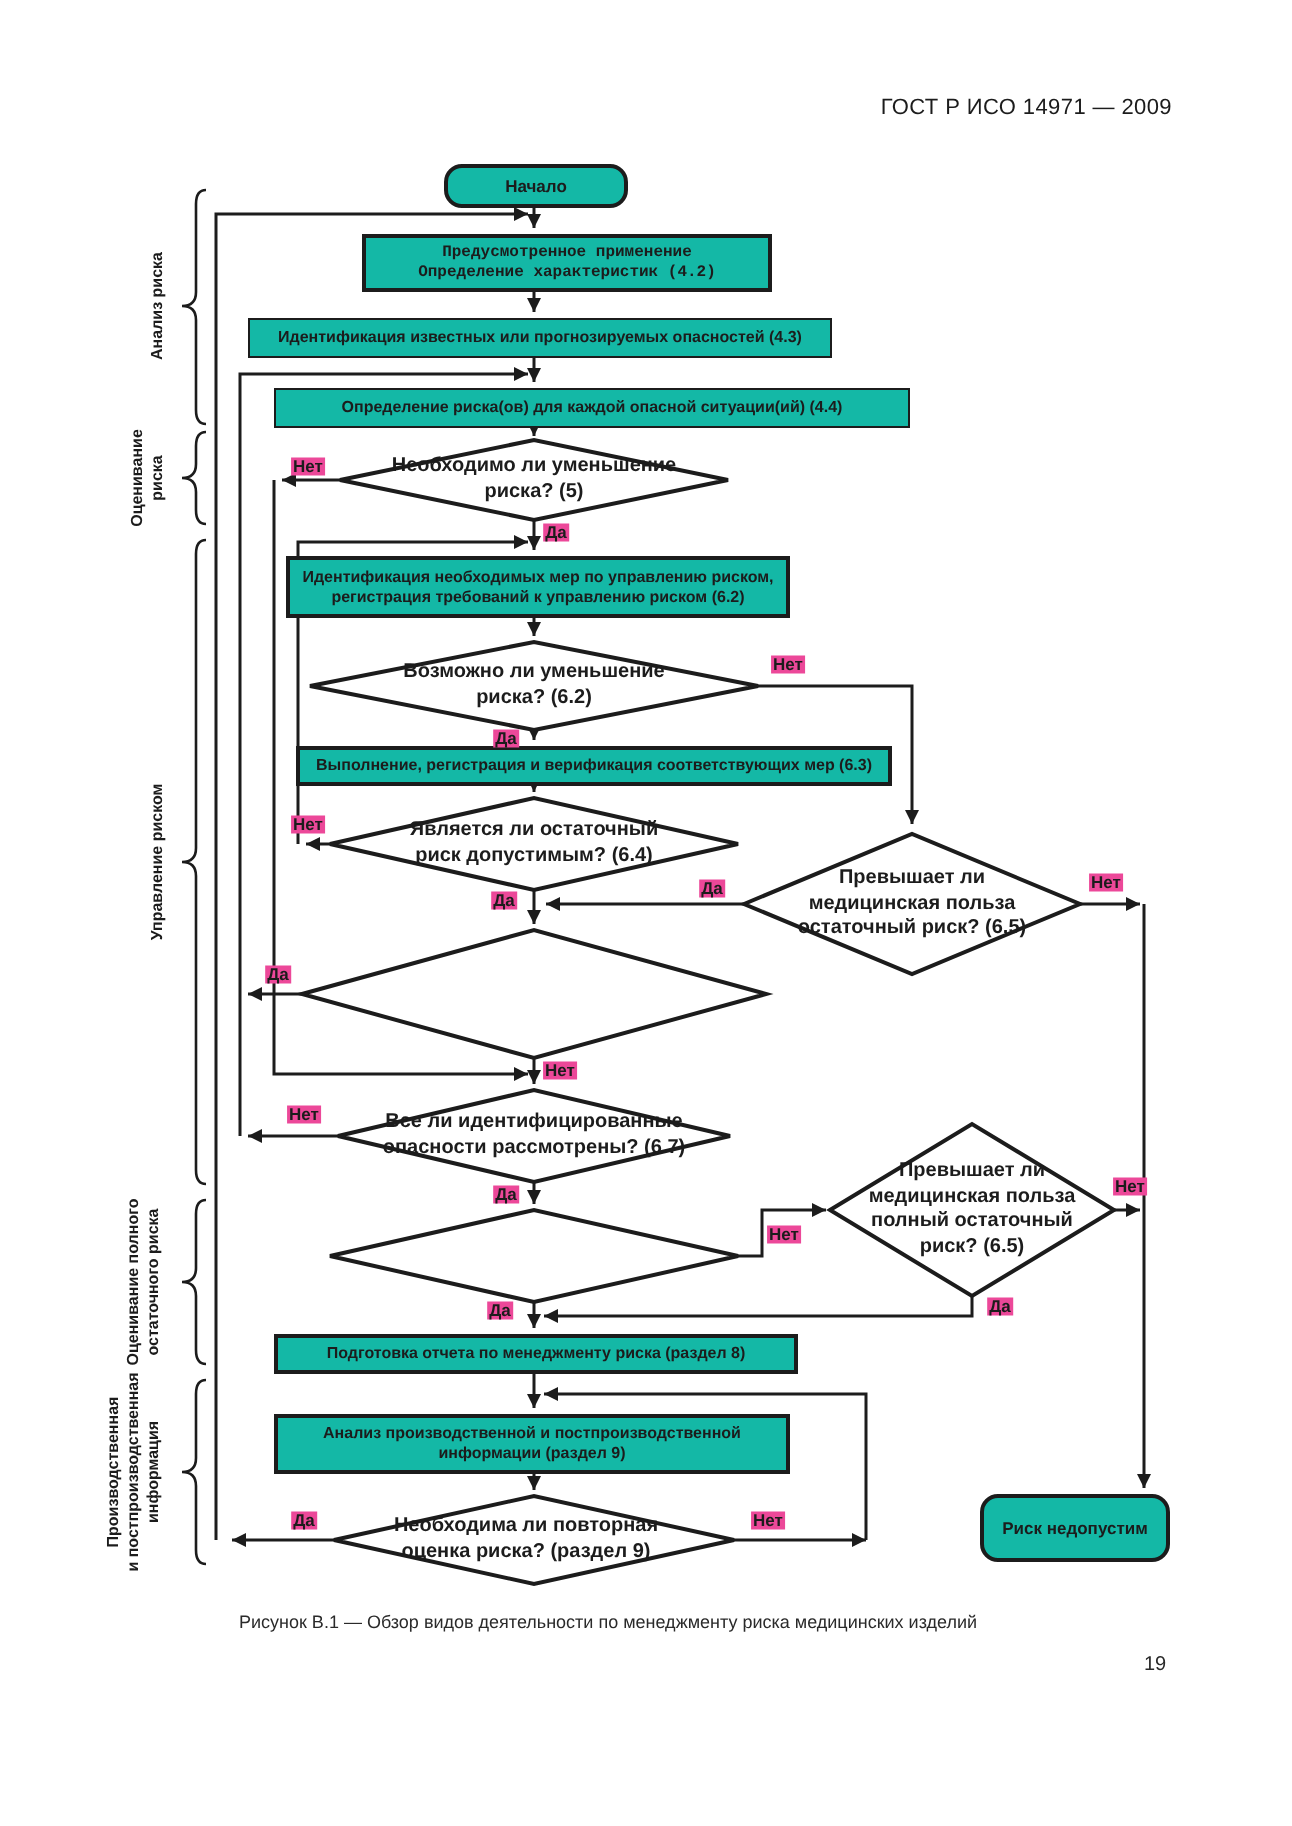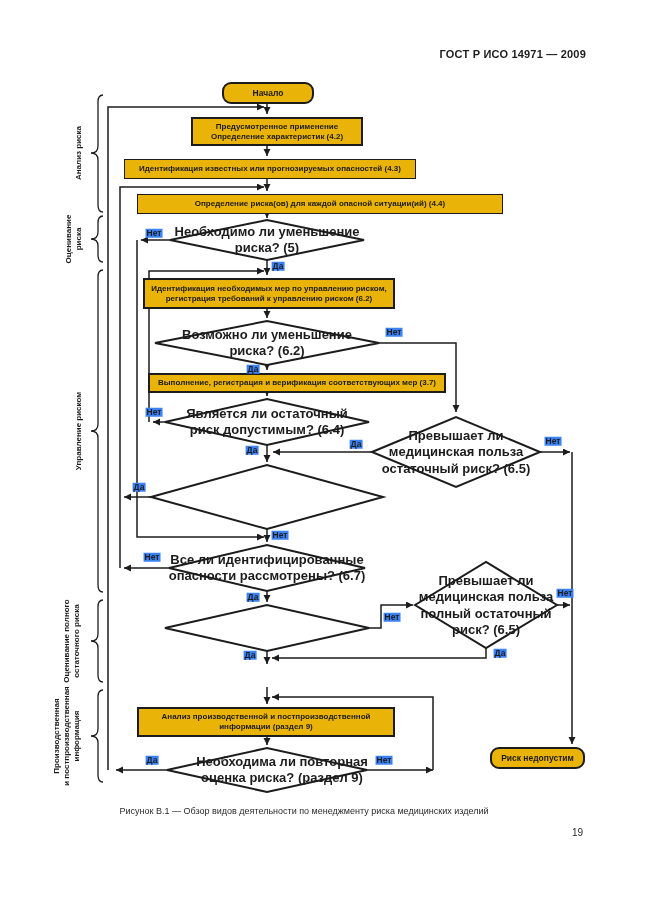--- a/index.html
+++ b/index.html
@@ -9,44 +9,44 @@
     background:#ffffff;
     font-family:"Liberation Sans","DejaVu Sans",sans-serif;
     color:#1c1c1c;
     overflow:hidden;
     margin:0 auto;
   }
   .page *{box-sizing:border-box;}
   svg.layer{position:absolute;left:0;top:0;}
   .hdr{
     position:absolute;top:48px;right:60px;
-    font-size:11px;font-weight:bold;letter-spacing:.2px;
+    font-size:11px;font-weight:normal;letter-spacing:.2px;
     white-space:nowrap;
   }
   .node{
     position:absolute;
     display:flex;align-items:center;justify-content:center;
     text-align:center;
     font-size:8px;font-weight:bold;line-height:1.22;
-    background:#eab308;border:2px solid #1c1c1c;
+    background:#14b8a6;border:2px solid #1c1c1c;
     padding:1px 2px;
   }
   .node.thin{border-width:1.5px;text-align:center;}
   .node.term{border-radius:9px;border-width:2.5px;font-size:8.5px;}
   .dtext{
     position:absolute;
     transform:translate(-50%,-50%);
     text-align:center;white-space:nowrap;
-    font-size:13px;font-weight:bold;line-height:1.25;
+    font-size:10px;font-weight:bold;line-height:1.25;
   }
   .elabel{
     position:absolute;
     transform:translate(-50%,-50%);
     font-size:8.5px;font-weight:bold;
-    background:#3b82f6;padding:0 1px;line-height:1;
+    background:#ec4899;padding:0 1px;line-height:1;
     white-space:nowrap;
   }
   .rot{
     position:absolute;
     transform:translate(-50%,-50%) rotate(-90deg);
     font-size:8px;font-weight:bold;text-align:center;
     line-height:1.25;white-space:nowrap;
   }
   .caption{
     position:absolute;left:304px;top:806px;
@@ -134,42 +134,43 @@
       <path d="M103,95 Q98,95 98,102 L98,146 Q98,153 91,153 Q98,153 98,160 L98,205 Q98,212 103,212"></path>
       <path d="M103,216 Q98,216 98,223 L98,232 Q98,239 91,239 Q98,239 98,246 L98,255 Q98,262 103,262"></path>
       <path d="M103,270 Q98,270 98,277 L98,424 Q98,431 91,431 Q98,431 98,438 L98,585 Q98,592 103,592"></path>
       <path d="M103,600 Q98,600 98,607 L98,634 Q98,641 91,641 Q98,641 98,648 L98,675 Q98,682 103,682"></path>
       <path d="M103,690 Q98,690 98,697 L98,729 Q98,736 91,736 Q98,736 98,743 L98,775 Q98,782 103,782"></path>
     </g>
   </svg>
 
   <div class="node term" style="left:222px;top:82px;width:92px;height:22px;">Начало</div>
 
-  <div class="node" style="left:191px;top:117px;width:172px;height:29px;">Предусмотренное применение<br>Определение характеристик (4.2)</div>
+  <div class="node" style="left:181px;top:117px;width:205px;height:29px;font-family:Liberation Mono, monospace;">Предусмотренное применение<br>Определение характеристик (4.2)</div>
 
   <div class="node thin" style="left:124px;top:159px;width:292px;height:20px;">Идентификация известных или прогнозируемых опасностей (4.3)</div>
 
-  <div class="node thin" style="left:137px;top:194px;width:366px;height:20px;">Определение риска(ов) для каждой опасной ситуации(ий) (4.4)</div>
+  <div class="node thin" style="left:137px;top:194px;width:318px;height:20px;">Определение риска(ов) для каждой опасной ситуации(ий) (4.4)</div>
 
   <div class="node" style="left:143px;top:278px;width:252px;height:31px;">Идентификация необходимых мер по управлению риском,<br>регистрация требований к управлению риском (6.2)</div>
 
-  <div class="node" style="left:148px;top:373px;width:298px;height:20px;">Выполнение, регистрация и верификация соответствующих мер (3.7)</div>
+  <div class="node" style="left:148px;top:373px;width:298px;height:20px;">Выполнение, регистрация и верификация соответствующих мер (6.3)</div>
 
+  <div class="node" style="left:137px;top:667px;width:262px;height:20px;">Подготовка отчета по менеджменту риска (раздел 8)</div>
 
   <div class="node" style="left:137px;top:707px;width:258px;height:30px;">Анализ производственной и постпроизводственной<br>информации (раздел 9)</div>
 
-  <div class="node term" style="left:490px;top:747px;width:95px;height:22px;">Риск недопустим</div>
+  <div class="node term" style="left:490px;top:747px;width:95px;height:34px;">Риск недопустим</div>
 
   <div class="dtext" style="left:267px;top:240px;">Необходимо ли уменьшение<br>риска? (5)</div>
   <div class="dtext" style="left:267px;top:343px;">Возможно ли уменьшение<br>риска? (6.2)</div>
   <div class="dtext" style="left:267px;top:422px;">Является ли остаточный<br>риск допустимым? (6.4)</div>
   <div class="dtext" style="left:456px;top:452px;">Превышает ли<br>медицинская польза<br>остаточный риск? (6.5)</div>
   <div class="dtext" style="left:267px;top:568px;">Все ли идентифицированные<br>опасности рассмотрены? (6.7)</div>
   <div class="dtext" style="left:486px;top:605px;">Превышает ли<br>медицинская польза<br>полный остаточный<br>риск? (6.5)</div>
-  <div class="dtext" style="left:282px;top:770px;">Необходима ли повторная<br>оценка риска? (раздел 9)</div>
+  <div class="dtext" style="left:263px;top:770px;">Необходима ли повторная<br>оценка риска? (раздел 9)</div>
 
   <span class="elabel" style="left:154px;top:233px;">Нет</span>
   <span class="elabel" style="left:278px;top:266px;">Да</span>
   <span class="elabel" style="left:394px;top:332px;">Нет</span>
   <span class="elabel" style="left:253px;top:369px;">Да</span>
   <span class="elabel" style="left:154px;top:412px;">Нет</span>
   <span class="elabel" style="left:252px;top:450px;">Да</span>
   <span class="elabel" style="left:356px;top:444px;">Да</span>
   <span class="elabel" style="left:553px;top:441px;">Нет</span>
   <span class="elabel" style="left:139px;top:487px;">Да</span>

